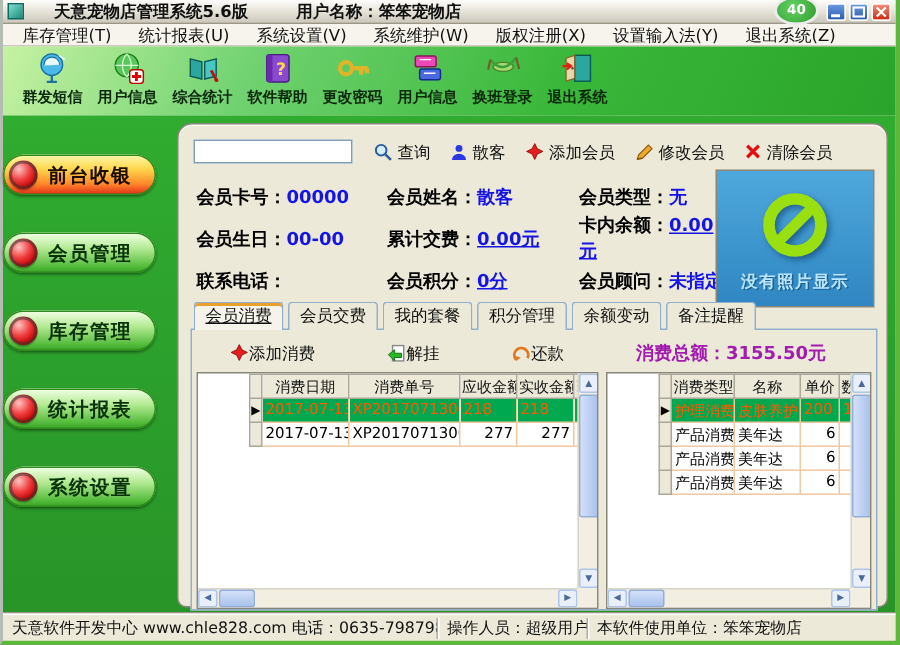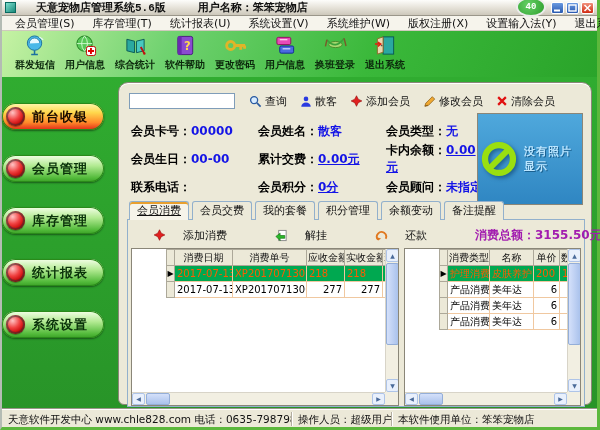--- a/index.html
+++ b/index.html
@@ -2,21 +2,21 @@
 <html><head>
 <meta charset="utf-8">
 <style>
   html,body{margin:0;padding:0;background:#4a4a4a;}
   *{box-sizing:border-box;}
   body{width:600px;height:430px;overflow:hidden;font-family:"DejaVu Sans","Liberation Sans",sans-serif;}
   .window{width:600px;height:430px;display:flex;flex-direction:column;position:relative;
     border-left:2px solid #b4bcb4;border-right:3px solid #5cb83c;border-bottom:3px solid #5cb83c;background:#ece9d8;}
   
   .titlebar{height:16px;flex:0 0 16px;background:linear-gradient(180deg,#fdfdfb 0%,#e9e6dd 45%,#cdc8bb 100%);
-    border-bottom:1px solid #9a968a;display:flex;align-items:center;position:relative;font-size:11px;font-weight:bold;color:#111;font-family:Liberation Mono, monospace;}
+    border-bottom:1px solid #9a968a;display:flex;align-items:center;position:relative;font-size:11px;font-weight:bold;color:#111;}
   .app-icon{width:11px;height:11px;margin-left:3px;border:1px solid #0a6a60;background:linear-gradient(135deg,#7fe0d0,#1a8a7a);}
   .tb-title{margin-left:20px;}
   .tb-user{margin-left:32px;}
   .badge{position:absolute;left:514px;top:-3px;width:30px;height:20px;border-radius:50%;
     background:radial-gradient(circle at 40% 35%,#66d066,#2d9e2d);border:2px solid #ececec;
     color:#fff;font-size:9px;text-align:center;line-height:16px;z-index:5;}
   .win-btns{position:absolute;right:3px;top:2px;display:flex;gap:2px;}
   .win-btn{width:13px;height:12px;border:1px solid #fff;border-radius:2px;display:flex;align-items:center;justify-content:center;}
   .win-btn.blue{background:linear-gradient(180deg,#6a9ae0,#2a5ab0);}
   .win-btn.red{background:linear-gradient(180deg,#f0907a,#d02a10);}
@@ -47,29 +47,29 @@
   .mini-btn{display:flex;align-items:center;gap:3px;margin-right:13px;cursor:pointer;white-space:nowrap;}
   .mini-btn svg{flex:0 0 auto;}
   
   .info-area{position:relative;margin-top:6px;height:84px;}
   .info-grid{display:grid;grid-template-columns:127px 128px 100px;grid-auto-rows:28px;align-items:center;
     font-size:12px;font-weight:bold;width:356px;margin-left:4px;}
   .info-label{color:#000;}
   .info-value{color:#1414e6;}
   .u{text-decoration:underline;}
   .photo-box{position:absolute;right:2px;top:-4px;width:106px;height:92px;border:1px solid #8a8678;
-    background:linear-gradient(180deg,#4fa8dc,#2f86c2);display:flex;flex-direction:row;align-items:center;justify-content:center;gap:4px;}
+    background:linear-gradient(180deg,#4fa8dc,#2f86c2);display:flex;flex-direction:column;align-items:center;justify-content:center;gap:4px;}
   .no-photo-text{font-size:11px;font-weight:bold;color:#bce6ff;text-shadow:1px 1px 0 #1a6090;letter-spacing:1px;}
   
   .tabs{display:flex;gap:3px;font-size:11px;position:relative;z-index:2;margin-left:2px;}
   .tab{padding:1px 7px 2px;background:#ece9d8;border:1px solid #92b0cc;border-bottom:none;border-radius:3px 3px 0 0;cursor:pointer;color:#111;}
   .tab.active{background:#f6f4ea;box-shadow:inset 0 2px 0 #e8a030;position:relative;top:0;text-decoration:underline;}
   .tabbox{border:1px solid #92b0cc;background:#ece9d8;margin-top:-1px;height:188px;position:relative;padding:5px 3px 0 3px;}
   .actions{display:flex;align-items:center;font-size:11px;height:20px;padding-left:22px;color:#111;}
-  .act{display:flex;align-items:center;gap:17px;margin-right:48px;cursor:pointer;white-space:nowrap;}
+  .act{display:flex;align-items:center;gap:0;margin-right:48px;cursor:pointer;white-space:nowrap;}
   .total{color:#a21caf;font-weight:bold;font-size:12px;white-space:nowrap;}
   
   .tables{display:flex;gap:5px;margin-top:3px;height:158px;}
   .tbl-wrap{background:#fff;border:1px solid #8a8678;position:relative;overflow:hidden;}
   .tbl-left{width:268px;flex:0 0 268px;}
   .tbl-right{flex:1;min-width:0;}
   table{border-collapse:collapse;table-layout:fixed;width:calc(100% - 13px);font-size:10px;margin-left:34px;}
   th{background:#ece9d8;border:1px solid #aca899;font-weight:normal;height:16px;padding:0 1px;overflow:hidden;white-space:nowrap;text-align:center;color:#111;}
   td{border:1px solid #f0c8a0;height:16px;padding:0 2px;overflow:hidden;white-space:nowrap;background:#fff;color:#000;}
   td.ind{background:#ece9d8;border-color:#aca899;padding:0;text-align:center;font-size:8px;color:#000;}
@@ -121,21 +121,20 @@
         </span>
       <span class="win-btn red">
           <svg width="9" height="8" viewBox="0 0 9 8">
             <path d="M1.5 1l6 6M7.5 1l-6 6" stroke="#fff" stroke-width="1.5"></path>
           </svg>
         </span>
     </span>
   </div>
 
   <div class="menubar">
-    <span class="menu-item">会员管理(S)</span>
     <span class="menu-item">库存管理(T)</span>
     <span class="menu-item">统计报表(U)</span>
     <span class="menu-item">系统设置(V)</span>
     <span class="menu-item">系统维护(W)</span>
     <span class="menu-item">版权注册(X)</span>
     <span class="menu-item">设置输入法(Y)</span>
     <span class="menu-item">退出系统(Z)</span>
   </div>
 
   <div class="toolbar">

